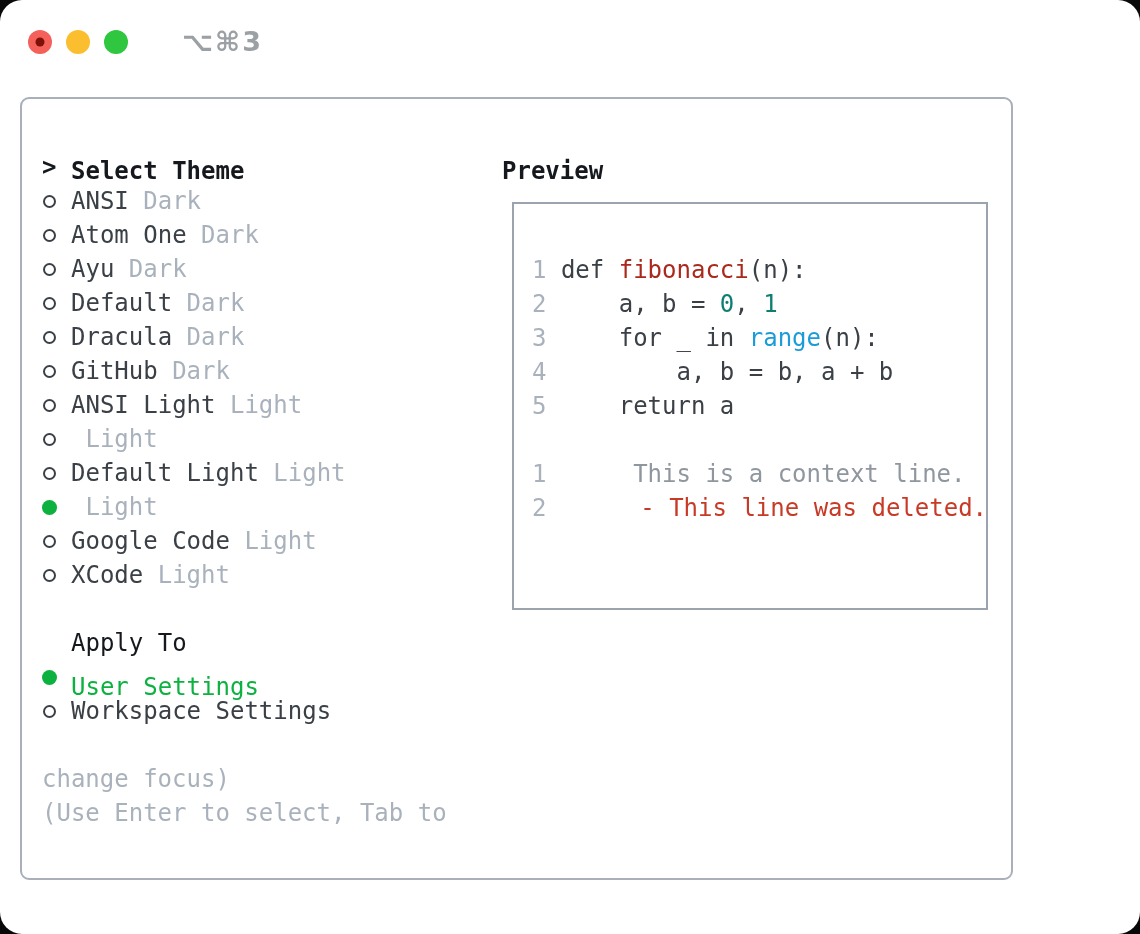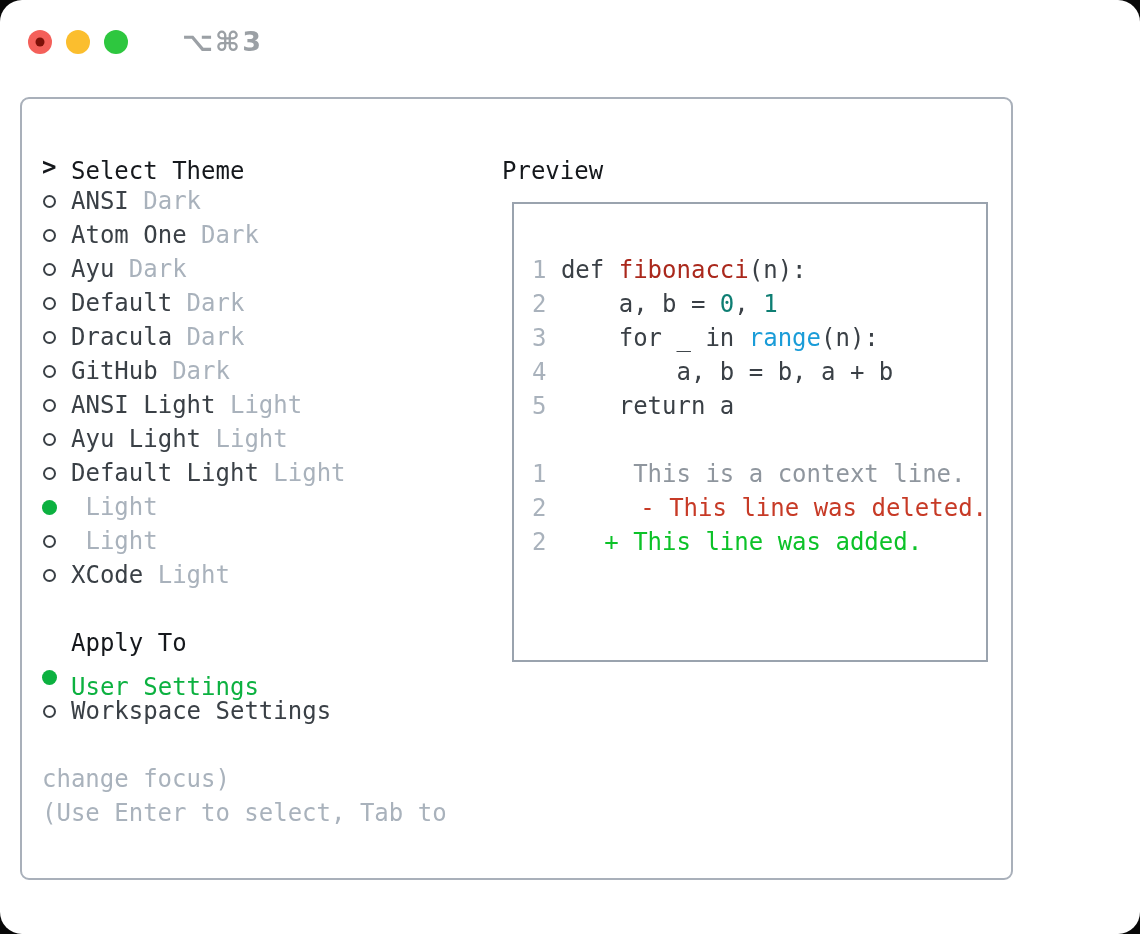--- a/index.html
+++ b/index.html
@@ -66,36 +66,36 @@
   .radio {
     width: 13px; height: 13px; border-radius: 50%;
     border: 2px solid var(--ink-dark);
     margin-left: 1px;
   }
   .radio.sel {
     width: 15px; height: 15px;
     border: none; margin-left: 0;
     background: var(--ui-green);
   }
-  .hdr { font-weight: 400; color: var(--ink-black); margin-top: 8px; }
+  .hdr { font-weight: 700; color: var(--ink-black); margin-top: 8px; }
   .tname { color: var(--ink-dark); }
   .tname.sel { color: var(--ui-green); }
   .tvar { color: var(--muted); }
   .apply-hdr { color: var(--ink-black); }
   .opt-label { color: var(--ink-dark); }
   .opt-label.sel { color: var(--ui-green); margin-top: 20px; }
   .hint { color: var(--muted); }
   .spacer { height: 34px; }
   
   .preview-hdr {
     position: absolute; left: 480px; top: 51px; justify-content: flex-end;
   }
   .preview-box {
     position: absolute; left: 490px; top: 103px;
-    width: 476px; height: 460px;
+    width: 476px; height: 408px;
     border: 2px solid var(--box-border);
     background: #ffffff;
     padding: 49px 0 0 18px;
     overflow: hidden;
   }
   .code-line {
     font-size: 24px; line-height: 34px; height: 34px;
     white-space: pre;
   }
   .c-ln    { color: var(--line-num); }
@@ -128,24 +128,24 @@
       </div>
 
       <div id="theme-list">
           <div class="mono-row"><span class="pfx"><span class="radio"></span></span><span class="tname">ANSI</span><span class="tvar"> Dark</span></div>
           <div class="mono-row"><span class="pfx"><span class="radio"></span></span><span class="tname">Atom One</span><span class="tvar"> Dark</span></div>
           <div class="mono-row"><span class="pfx"><span class="radio"></span></span><span class="tname">Ayu</span><span class="tvar"> Dark</span></div>
           <div class="mono-row"><span class="pfx"><span class="radio"></span></span><span class="tname">Default</span><span class="tvar"> Dark</span></div>
           <div class="mono-row"><span class="pfx"><span class="radio"></span></span><span class="tname">Dracula</span><span class="tvar"> Dark</span></div>
           <div class="mono-row"><span class="pfx"><span class="radio"></span></span><span class="tname">GitHub</span><span class="tvar"> Dark</span></div>
           <div class="mono-row"><span class="pfx"><span class="radio"></span></span><span class="tname">ANSI Light</span><span class="tvar"> Light</span></div>
-          <div class="mono-row"><span class="pfx"><span class="radio"></span></span><span class="tname">Ayu Light</span><span class="tvar"> Light</span></div>
+          <div class="mono-row"><span class="pfx"><span class="radio"></span></span><span class="tvar"> Light</span></div>
           <div class="mono-row"><span class="pfx"><span class="radio"></span></span><span class="tname">Default Light</span><span class="tvar"> Light</span></div>
           <div class="mono-row"><span class="pfx"><span class="radio sel"></span></span><span class="tvar"> Light</span></div>
-          <div class="mono-row"><span class="pfx"><span class="radio"></span></span><span class="tvar"> Light</span></div>
+          <div class="mono-row"><span class="pfx"><span class="radio"></span></span><span class="tname">Google Code</span><span class="tvar"> Light</span></div>
           <div class="mono-row"><span class="pfx"><span class="radio"></span></span><span class="tname">XCode</span><span class="tvar"> Light</span></div>
         </div>
 
       <div class="spacer"></div>
 
       <div class="mono-row">
         <span class="pfx"></span>
         <span class="apply-hdr">Apply To</span>
       </div>
 
@@ -166,17 +166,16 @@
 
     <div class="preview-box" id="preview-box">
         <div class="code-line"><span class="c-ln">1</span><span class="c-code"> def </span><span class="c-fn">fibonacci</span><span class="c-code">(n):</span></div>
         <div class="code-line"><span class="c-ln">2</span><span class="c-code">     a, b = </span><span class="c-const">0</span><span class="c-code">, </span><span class="c-const">1</span></div>
         <div class="code-line"><span class="c-ln">3</span><span class="c-code">     for _ in </span><span class="c-call">range</span><span class="c-code">(n):</span></div>
         <div class="code-line"><span class="c-ln">4</span><span class="c-code">         a, b = b, a + b</span></div>
         <div class="code-line"><span class="c-ln">5</span><span class="c-code">     return a</span></div>
         <div class="code-line"></div>
         <div class="code-line"><span class="c-ln">1</span><span class="c-ctx">      This is a context line.</span></div>
         <div class="code-line"><span class="c-ln">2</span><span class="c-code">    </span><span class="c-del">- This line was deleted.</span></div>
-        <div class="code-line"><span class="c-ln">2</span><span class="c-code">    </span><span class="c-add">+ This line was added.</span></div>
       </div>
 
   </div>
 </div>
 
 </body></html>

